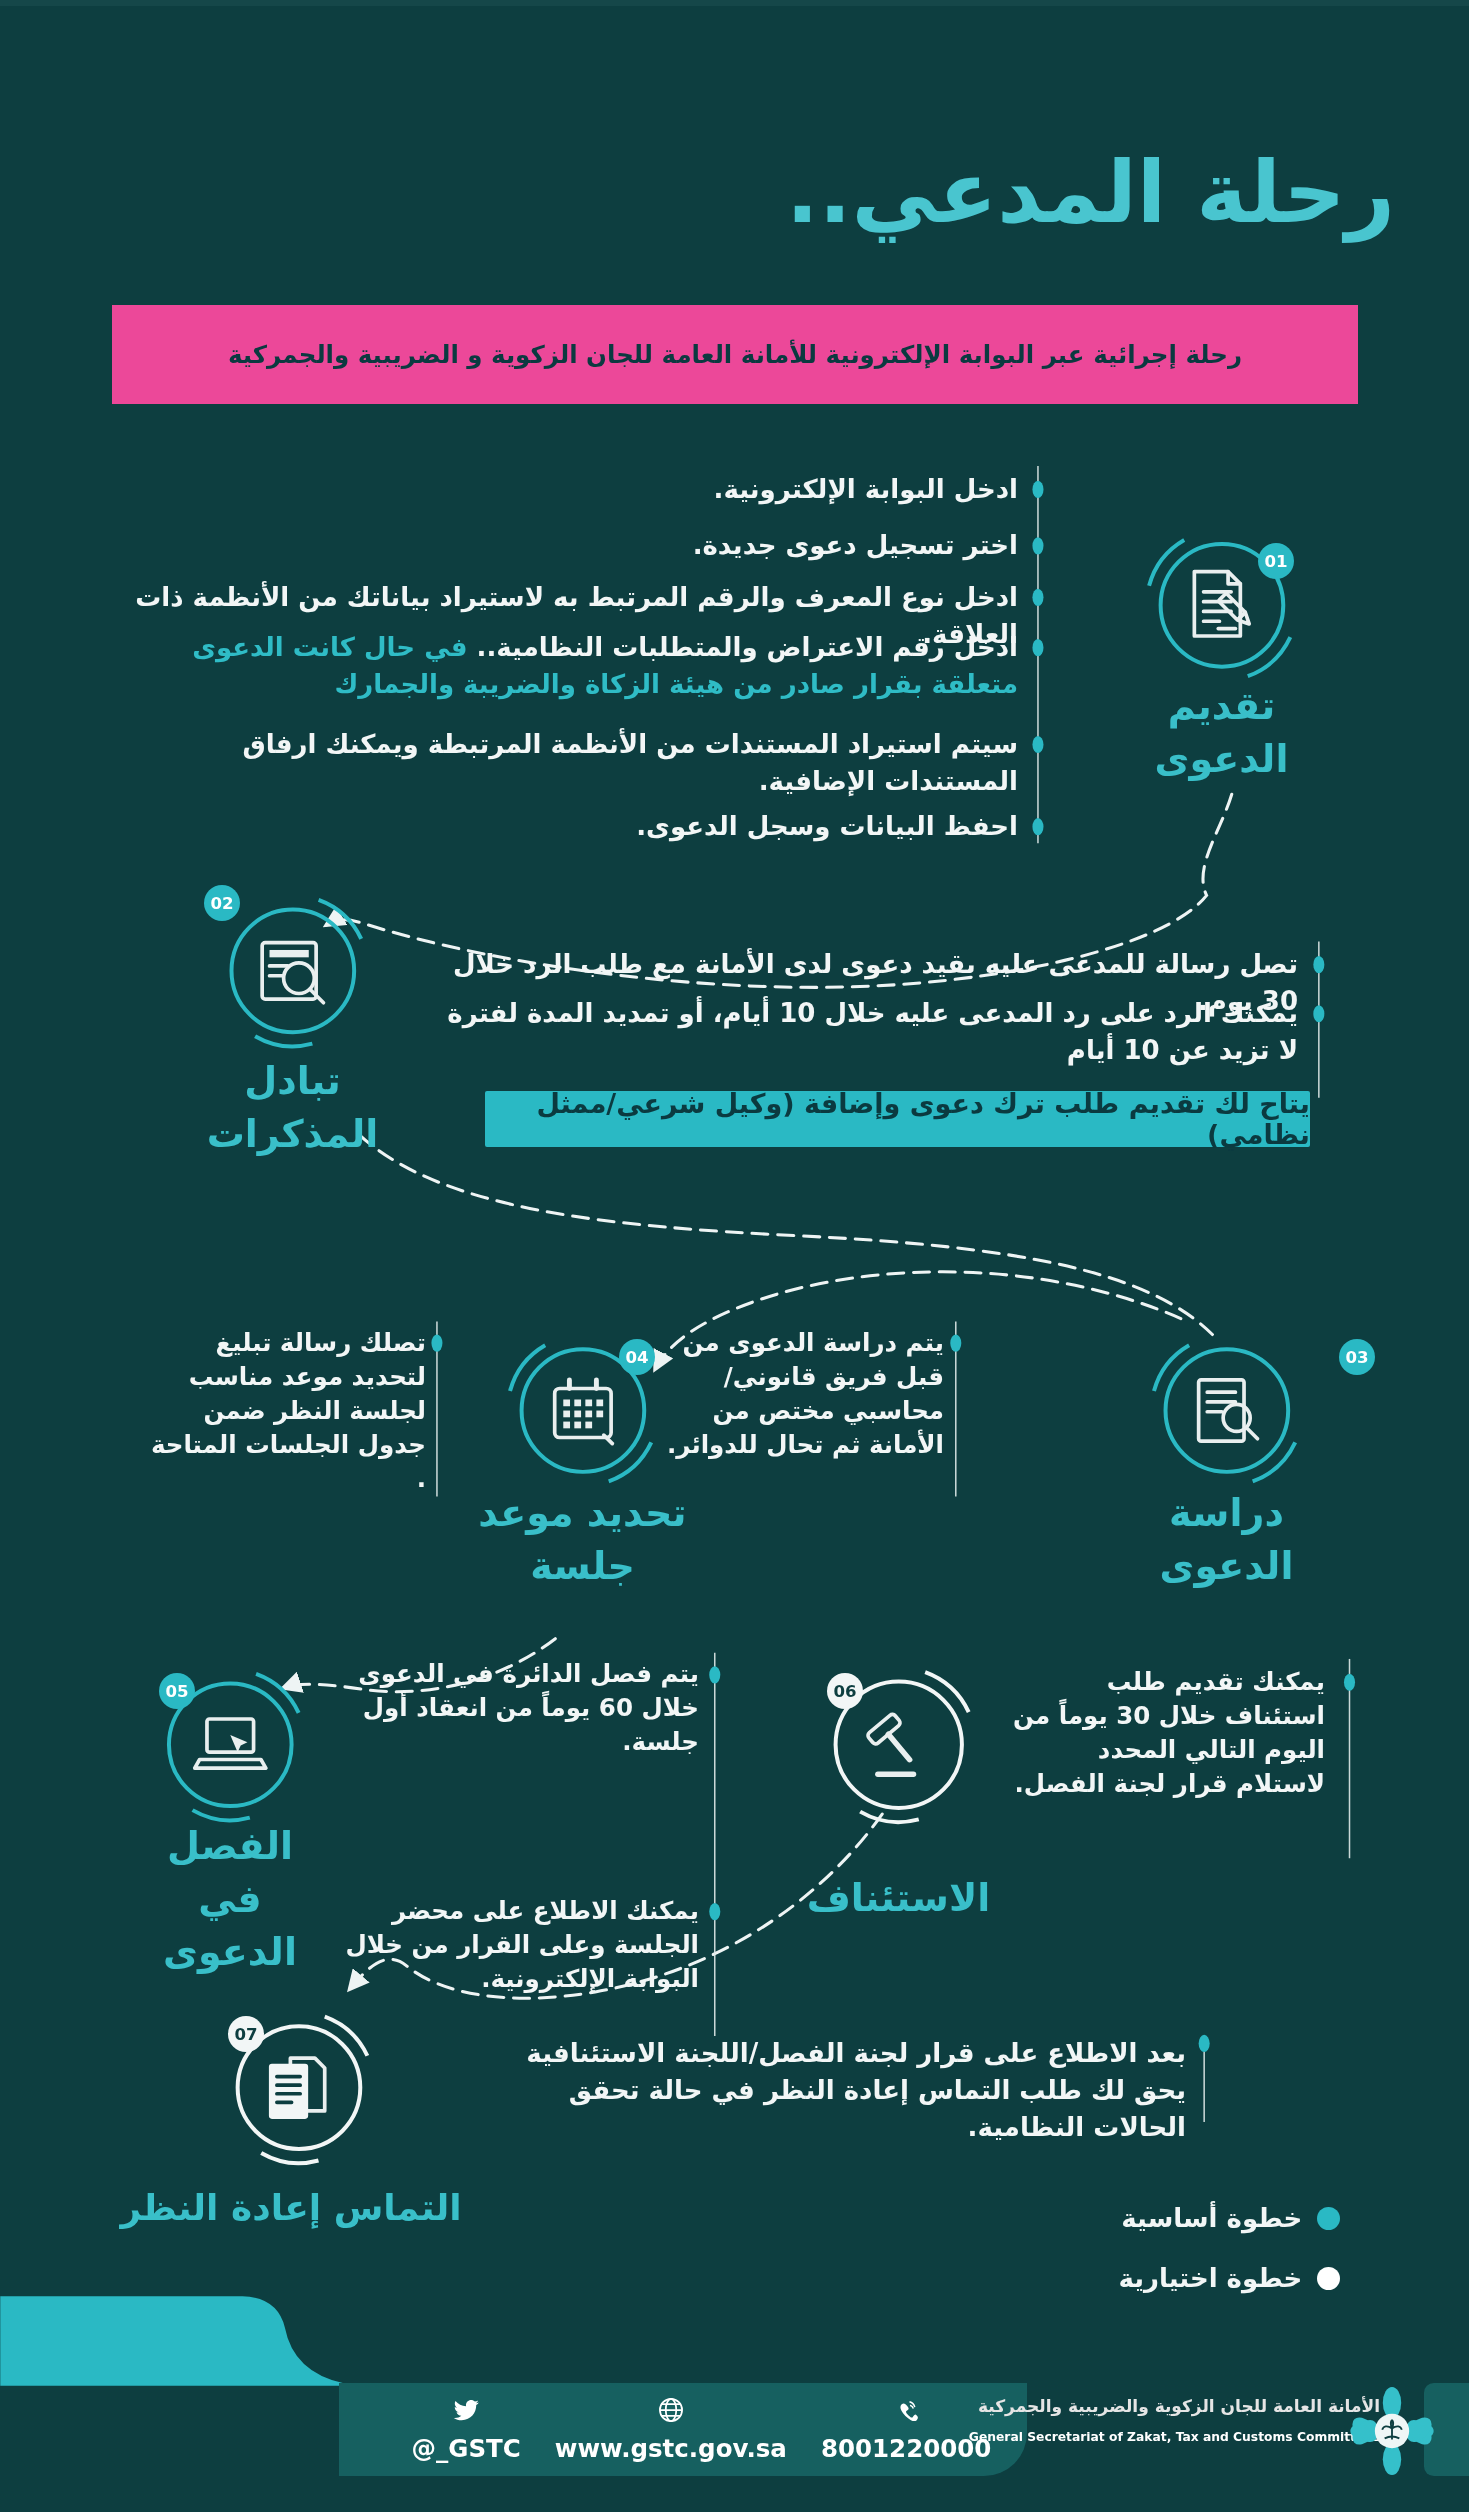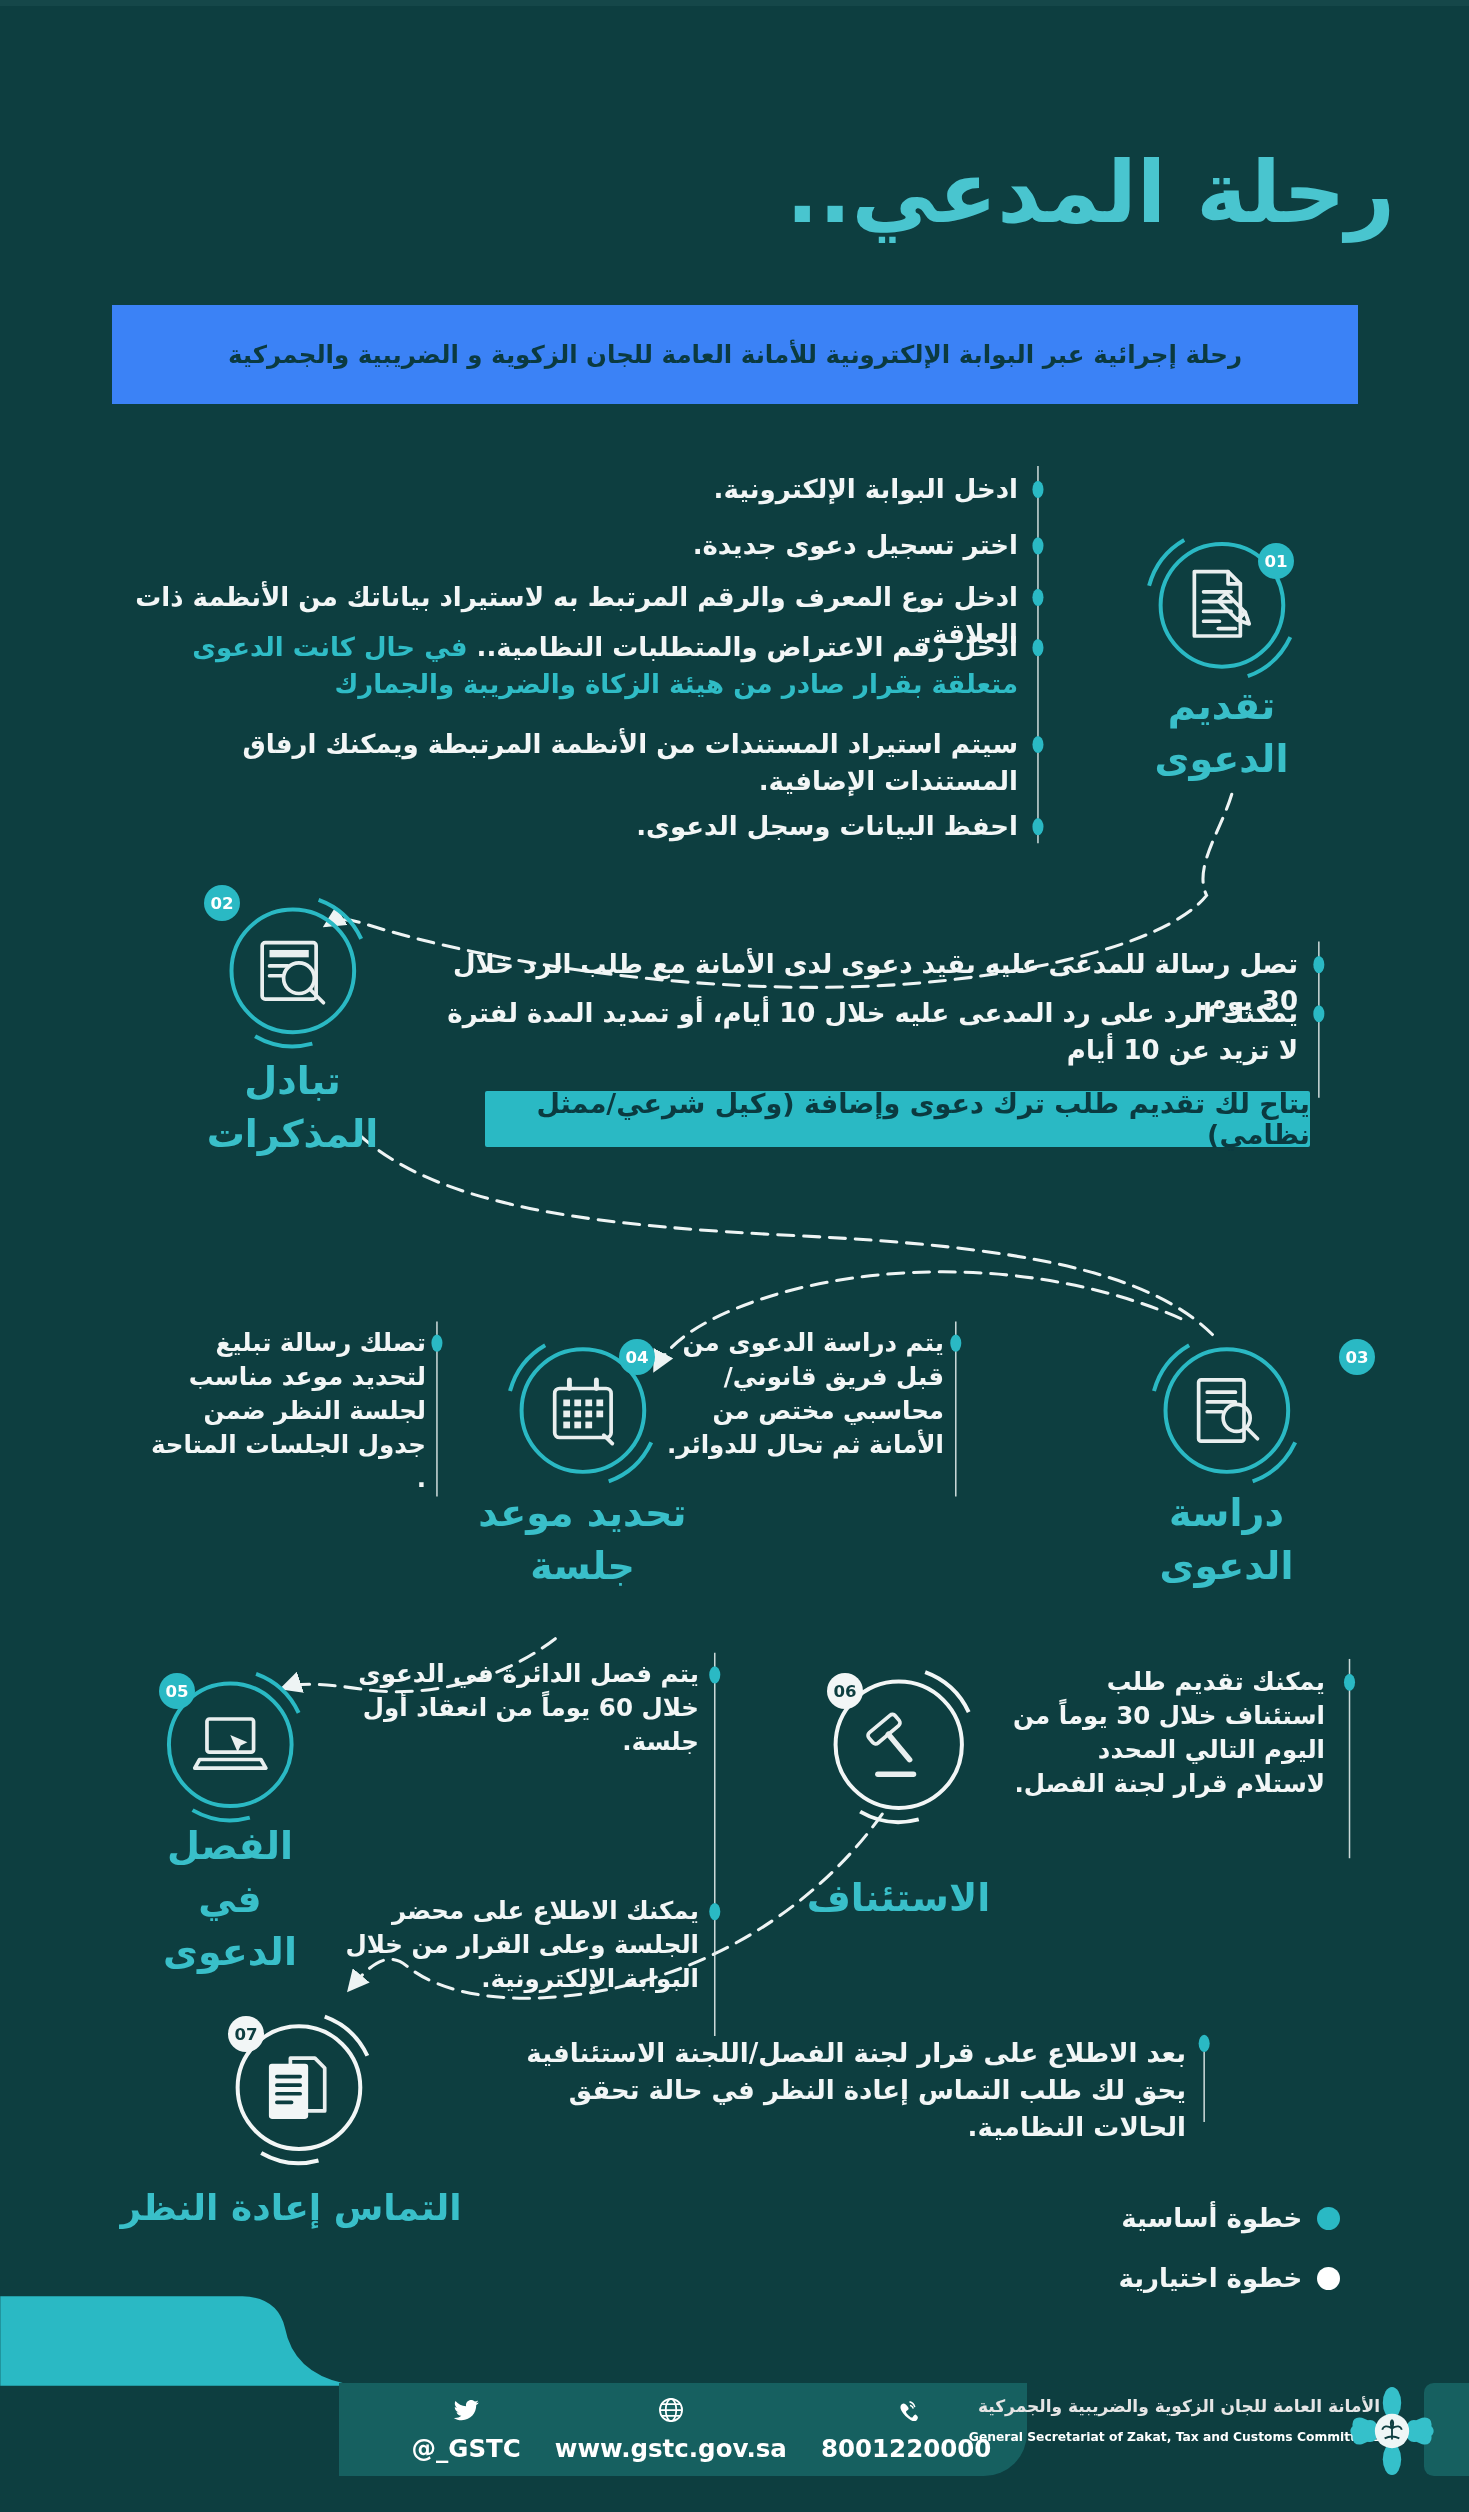--- a/index.html
+++ b/index.html
@@ -1,21 +1,21 @@
 <!DOCTYPE html>
 <html lang="ar" style="font-size:9.8px"><head>
 <meta charset="utf-8">
 <style>
   html,body{margin:0;padding:0;background:#0d3e40;}
   .canvas{position:relative;width:1470px;height:2512px;background:#0d3e40;overflow:hidden;
           font-family:"DejaVu Sans",sans-serif;padding-left:36px;}
   .topstrip{position:absolute;left:0;top:0;width:100%;height:5.5px;background:#1e4e50;opacity:.55;}
   .main-title{position:absolute;right:111px;top:142px;font-size:86px;font-weight:bold;
               color:#49c5cf;direction:rtl;letter-spacing:-1.2px;}
-  .subtitle-banner{position:absolute;left:112px;top:305px;width:1246px;height:99px;background:#3b82f6;
+  .subtitle-banner{position:absolute;left:112px;top:305px;width:1246px;height:99px;background:#ec4899;
                    display:flex;align-items:center;justify-content:center;}
   .subtitle-banner span{font-size:24.5px;font-weight:bold;color:#0b3a40;direction:rtl;white-space:nowrap;}
   .row{position:absolute;color:#f2f6f6;font-size:26px;line-height:37px;font-weight:bold;
        text-align:right;direction:rtl;}
   .row .accent{color:#2fbcc6;}
   .narrow{font-size:24.5px;line-height:34px;}
   .step-title{position:absolute;color:#39bfc9;font-weight:bold;font-size:38px;line-height:1.4;
               text-align:center;direction:rtl;}
   .badge{position:absolute;width:36px;height:36px;border-radius:50%;display:flex;align-items:center;
          justify-content:center;font-size:16.6px;font-weight:bold;z-index:5;}

